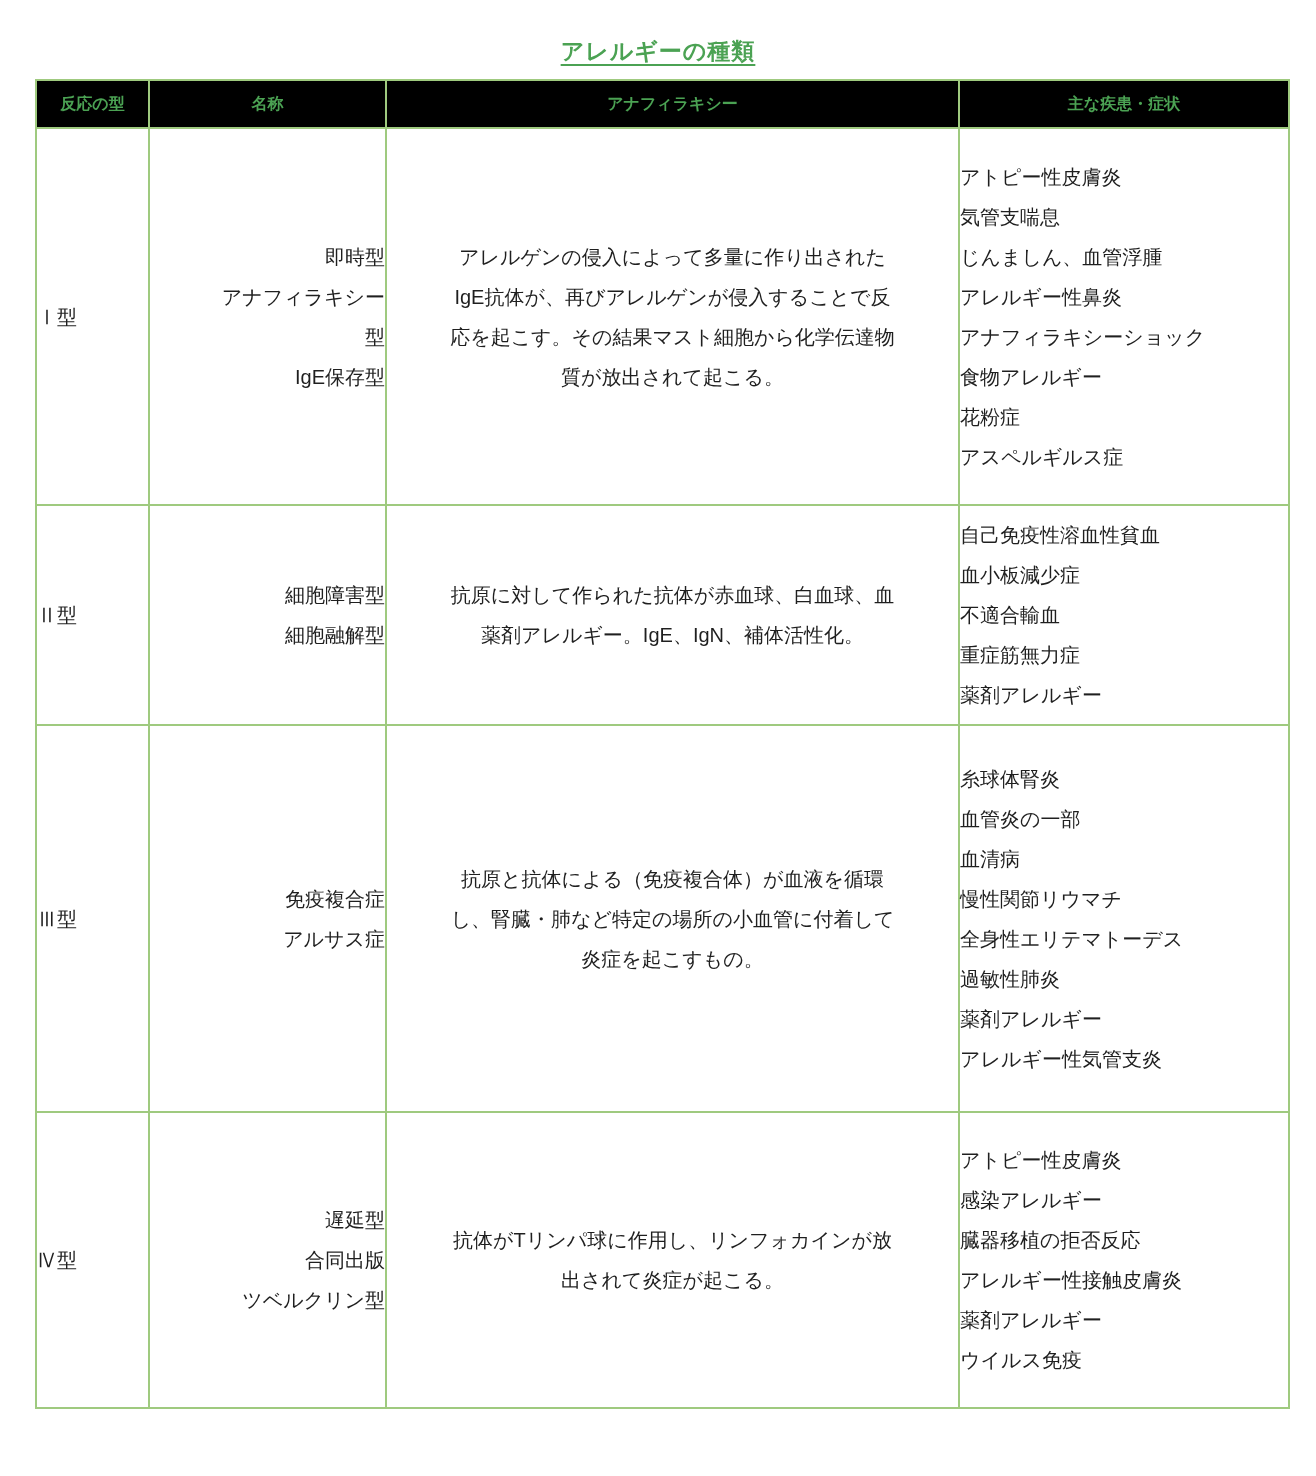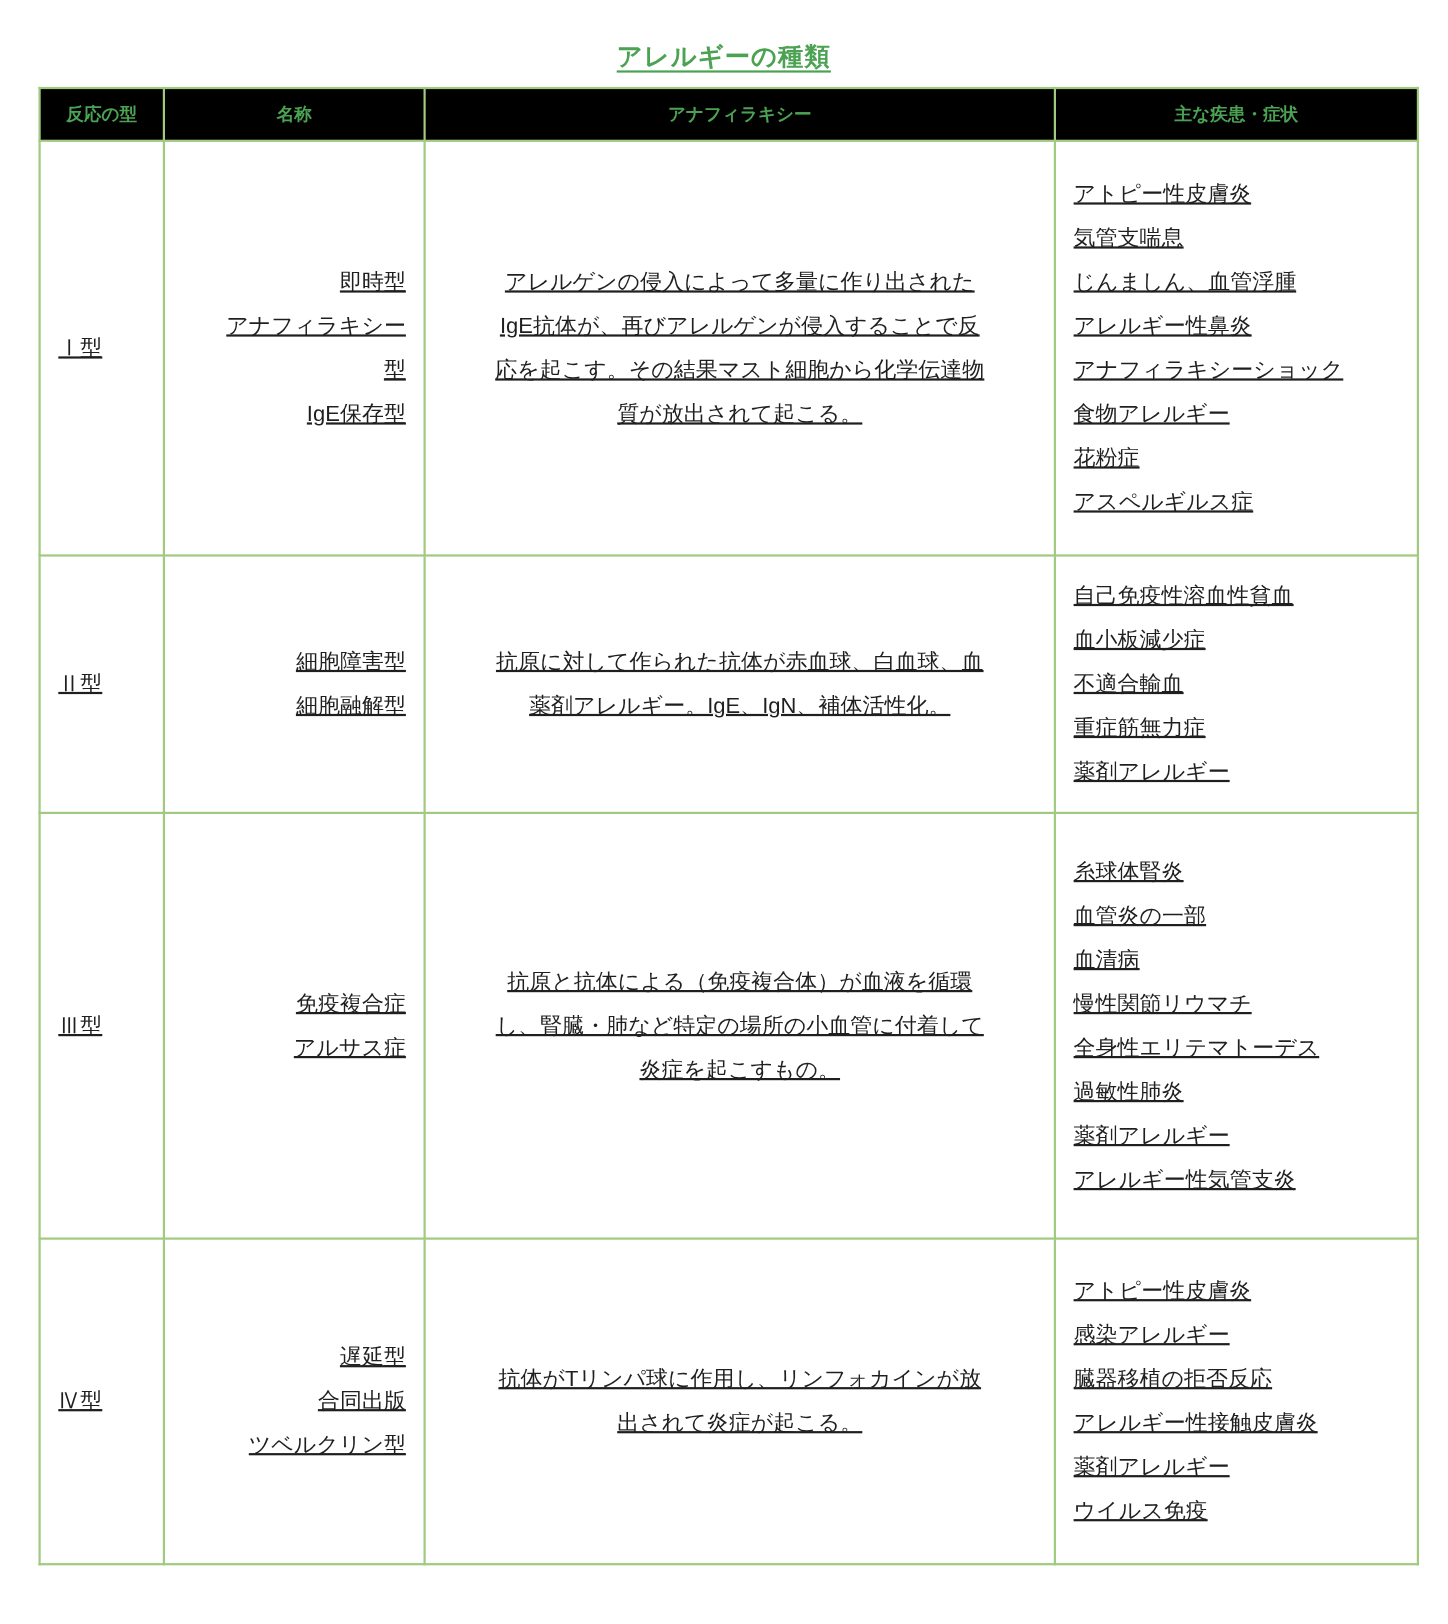--- a/index.html
+++ b/index.html
@@ -48,22 +48,21 @@
     height: 48px;
     text-align: center;
     vertical-align: middle;
     padding: 0 4px;
   }
   table.allergy td {
     font-size: 20px;
     line-height: 40px;
     vertical-align: middle;
     background: #ffffff;
-    padding: 16px;
-    text-decoration: underline;
+    padding: 0;
   }
   .multiline { white-space: pre-line; }
   td.c-type  { }
   td.c-name  { text-align: right; }
   td.c-mech  { text-align: center; padding: 0 8px; }
   td.c-symp  { text-align: left; padding: 0 10px; }
   tr.r1 { height: 377px; }
   tr.r2 { height: 220px; }
   tr.r3 { height: 387px; }
   tr.r4 { height: 296px; }

